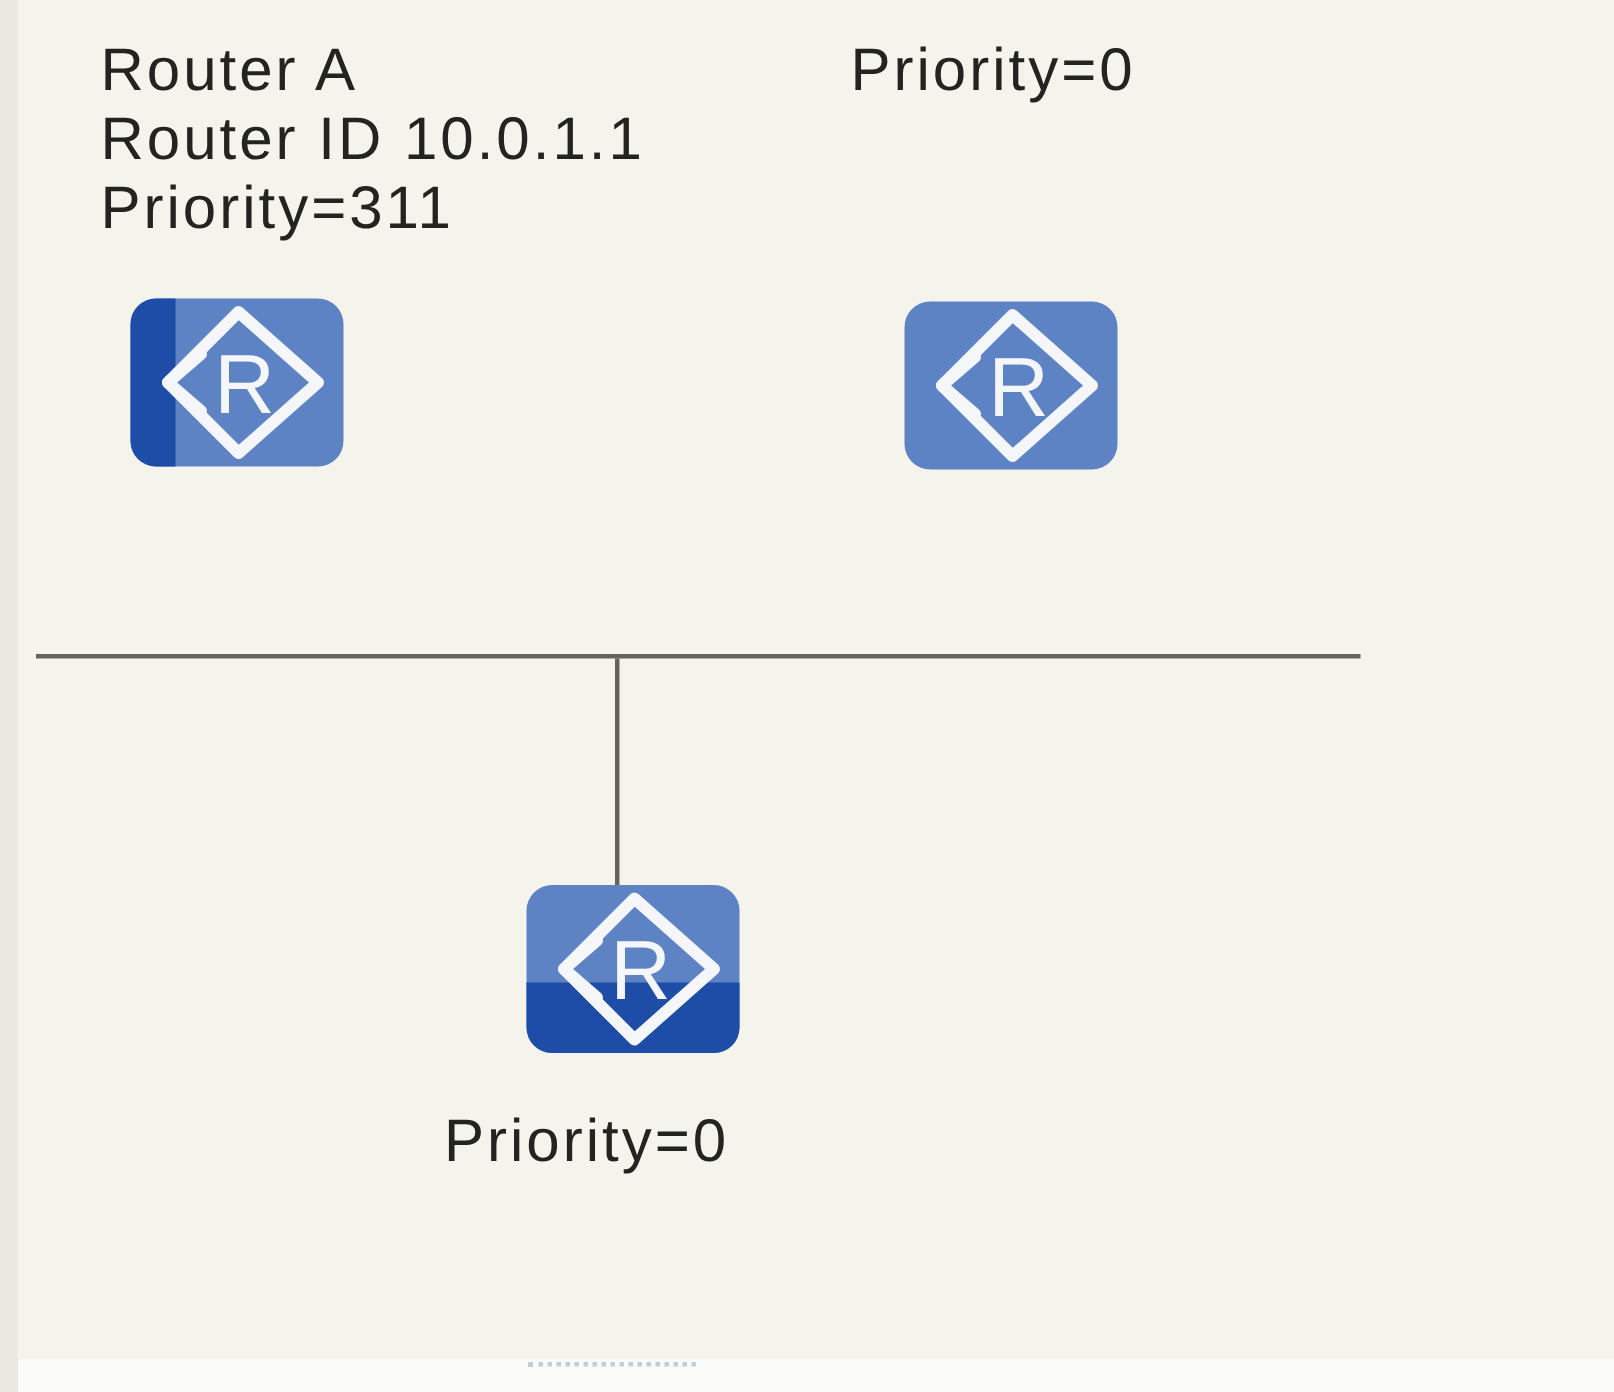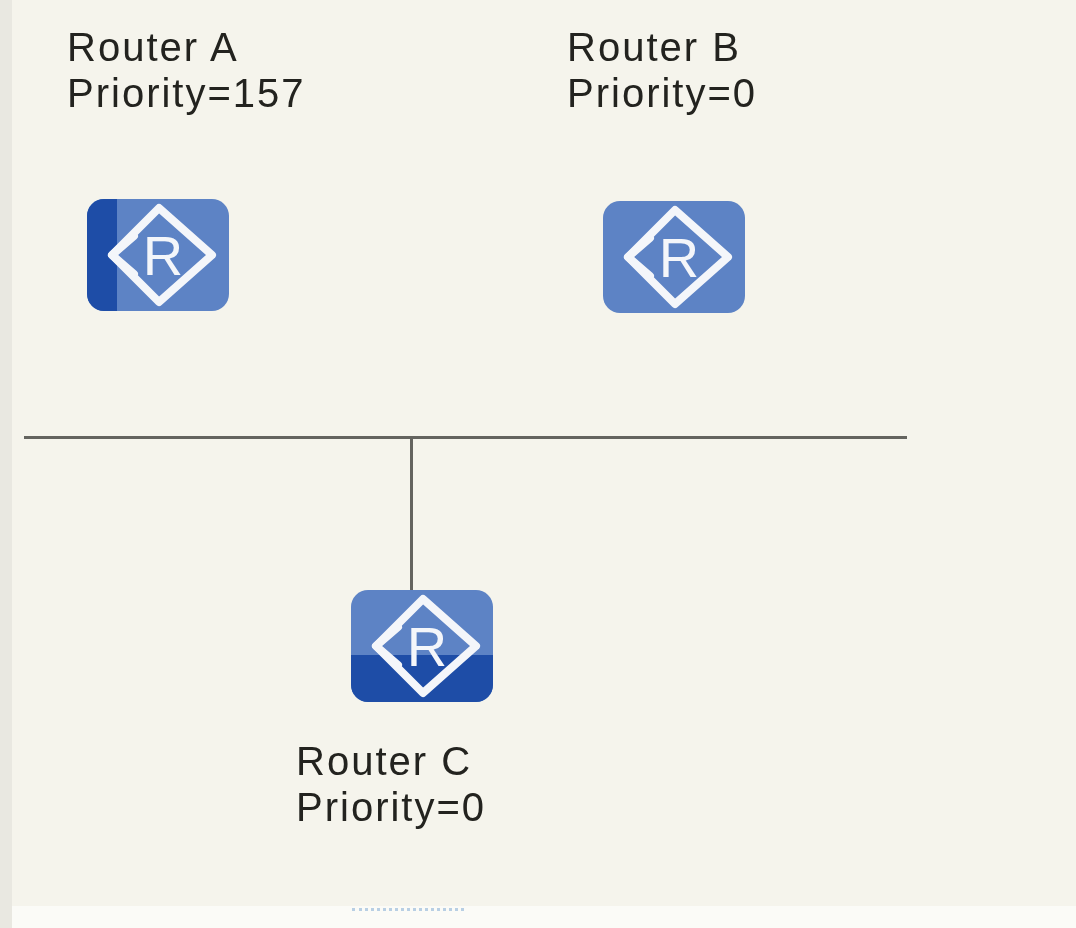--- a/index.html
+++ b/index.html
@@ -79,25 +79,25 @@
     border-top: 3px dotted #b8cfe4;
   }
 </style>
 </head>
 <body>
 
 <div class="canvas">
 
   <div class="router-label label-a">
     <div>Router A</div>
-    <div>Priority=157</div>
+    <div>Router ID 10.0.1.1</div>
+    <div>Priority=311</div>
   </div>
 
   <div class="router-label label-b">
-    <div>Router B</div>
     <div>Priority=0</div>
   </div>
 
   <div class="router-icon icon-a">
     <svg class="router-svg" viewBox="0 0 144 114">
       <defs>
           <clipPath id="rc-a">
             <rect x="1" y="1" width="142" height="112" rx="17"></rect>
           </clipPath>
         </defs>
@@ -142,20 +142,19 @@
         <rect class="body" x="0" y="0" width="144" height="114"></rect>
         <rect class="dark" x="0" y="66" width="144" height="48"></rect>
       </g>
       <path class="diamond" d="M73 10 L126 57 L73 104 L26 57 Z"></path>
       <path class="chev" d="M48 38 L26 57 L48 76"></path>
       <text class="rletter" x="77" y="77" text-anchor="middle">R</text>
     </svg>
   </div>
 
   <div class="router-label label-c">
-    <div>Router C</div>
     <div>Priority=0</div>
   </div>
 
   <div class="bottom-strip"></div>
   <div class="dotted-underline"></div>
 
 </div>
 
 </body></html>

